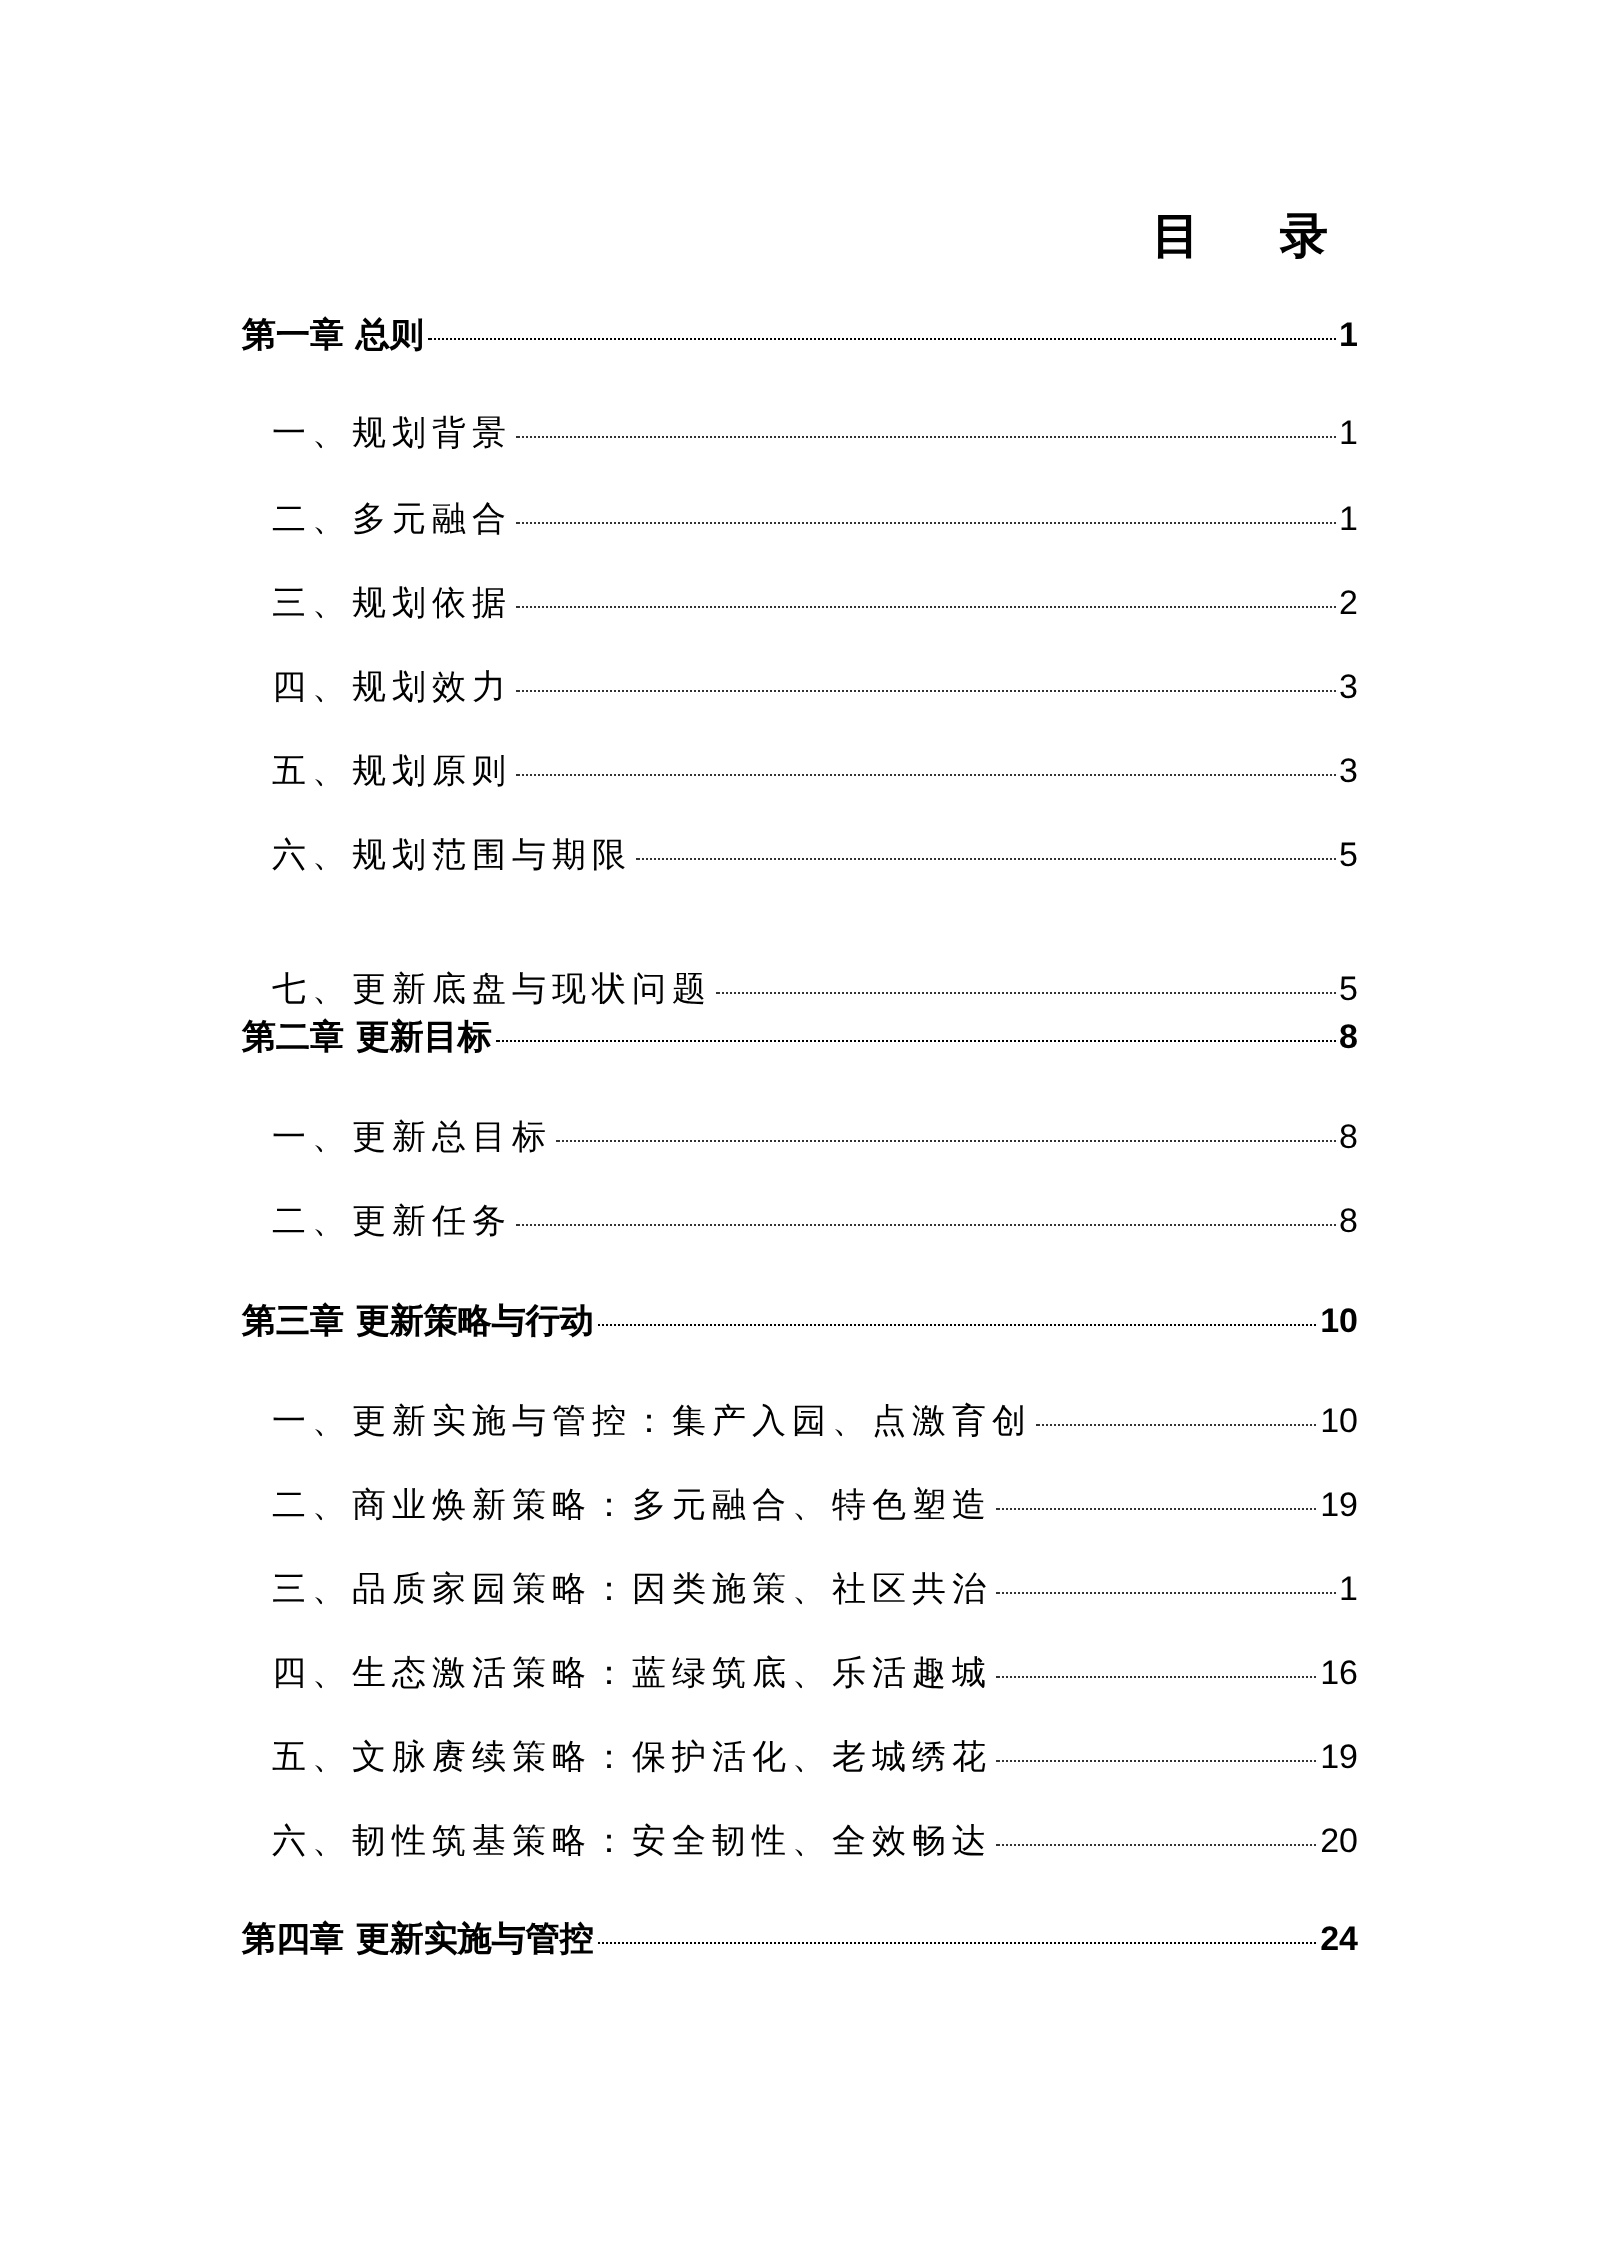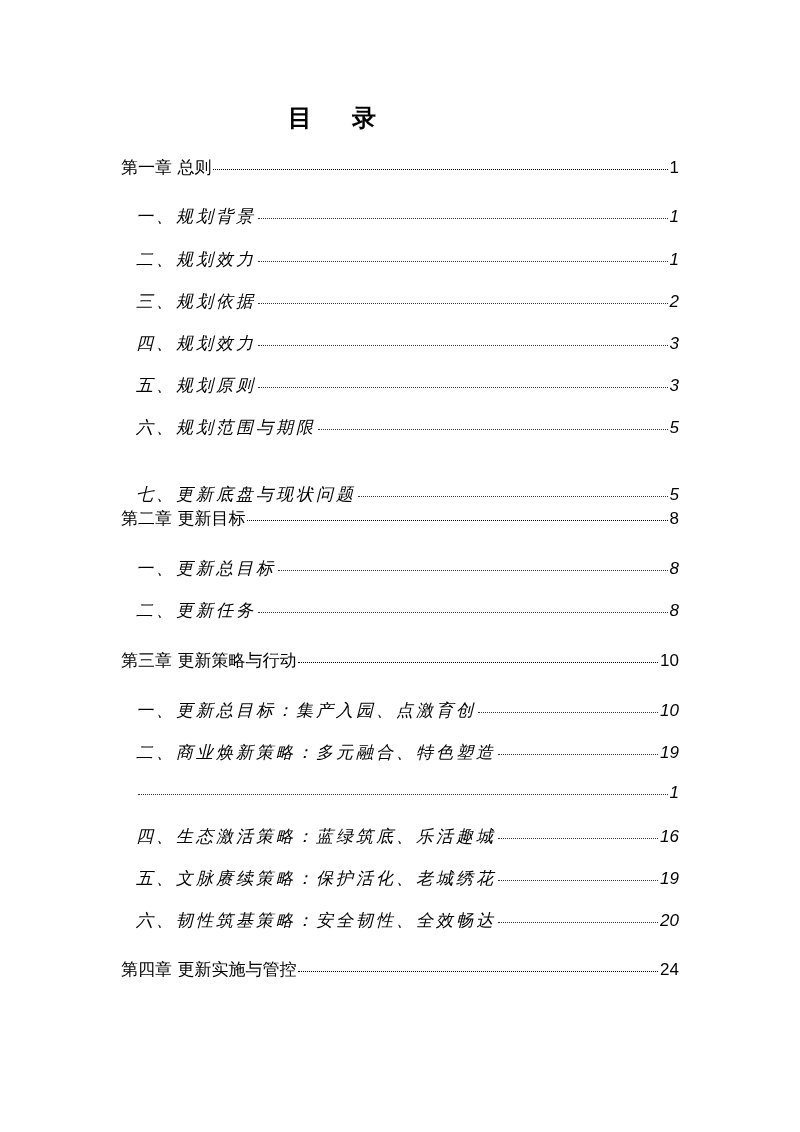--- a/index.html
+++ b/index.html
@@ -1,27 +1,27 @@
 <!DOCTYPE html>
 <html><head>
 <meta charset="utf-8">
 <style>
   html, body { margin:0; padding:0; background:#ffffff; }
   body { width:800px; height:1132px; position:relative; overflow:hidden;
          font-family:"DejaVu Sans","Liberation Sans",sans-serif; color:#000; }
-  .title { position:absolute; top:102px; left:0; width:664px; text-align:center;
+  .title { position:absolute; top:102px; left:0; width:664px; text-align:right;
            font-size:24px; font-weight:bold; letter-spacing:0; }
   .title span { display:inline-block; }
   .title .gap { width:40px; }
   .row { position:absolute; display:flex; align-items:baseline; height:24px; }
   .row .label { white-space:nowrap; }
   .row .leader { flex:1; border-bottom:1.5px dotted #000; margin:0 2px; transform:translateY(-3px); min-width:10px; }
   .row .page { white-space:nowrap; }
-  .chapter { left:121px; width:558px; font-size:17px; font-weight:normal; }
-  .section { left:136px; width:543px; font-size:17px; letter-spacing:3px;font-style:italic; }
+  .chapter { left:121px; width:558px; font-size:17px; font-weight:bold; }
+  .section { left:136px; width:543px; font-size:17px; letter-spacing:3px; }
   .section .page { letter-spacing:0; font-family:"Liberation Sans",sans-serif; font-size:17px; }
   .chapter .page { font-family:"Liberation Sans",sans-serif; }
   .section .leader { border-bottom:1px dotted #333; }
 </style>
 </head>
 <body>
 
 <div class="title">
   <span>目</span><span class="gap"></span><span>录</span>
 </div>
@@ -30,21 +30,21 @@
   <span class="label">第一章  总则</span>
   <span class="leader"></span>
   <span class="page">1</span>
 </div>
 <div class="row section" style="top:205px">
   <span class="label">一、规划背景</span>
   <span class="leader"></span>
   <span class="page">1</span>
 </div>
 <div class="row section" style="top:248px">
-  <span class="label">二、规划效力</span>
+  <span class="label">二、多元融合</span>
   <span class="leader"></span>
   <span class="page">1</span>
 </div>
 <div class="row section" style="top:290px">
   <span class="label">三、规划依据</span>
   <span class="leader"></span>
   <span class="page">2</span>
 </div>
 <div class="row section" style="top:332px">
   <span class="label">四、规划效力</span>
@@ -82,30 +82,31 @@
   <span class="leader"></span>
   <span class="page">8</span>
 </div>
 
 <div class="row chapter" style="top:649px">
   <span class="label">第三章  更新策略与行动</span>
   <span class="leader"></span>
   <span class="page">10</span>
 </div>
 <div class="row section" style="top:699px">
-  <span class="label">一、更新总目标：集产入园、点激育创</span>
+  <span class="label">一、更新实施与管控：集产入园、点激育创</span>
   <span class="leader"></span>
   <span class="page">10</span>
 </div>
 <div class="row section" style="top:741px">
   <span class="label">二、商业焕新策略：多元融合、特色塑造</span>
   <span class="leader"></span>
   <span class="page">19</span>
 </div>
 <div class="row section" style="top:783px">
+  <span class="label">三、品质家园策略：因类施策、社区共治</span>
   <span class="leader"></span>
   <span class="page">1</span>
 </div>
 <div class="row section" style="top:825px">
   <span class="label">四、生态激活策略：蓝绿筑底、乐活趣城</span>
   <span class="leader"></span>
   <span class="page">16</span>
 </div>
 <div class="row section" style="top:867px">
   <span class="label">五、文脉赓续策略：保护活化、老城绣花</span>

